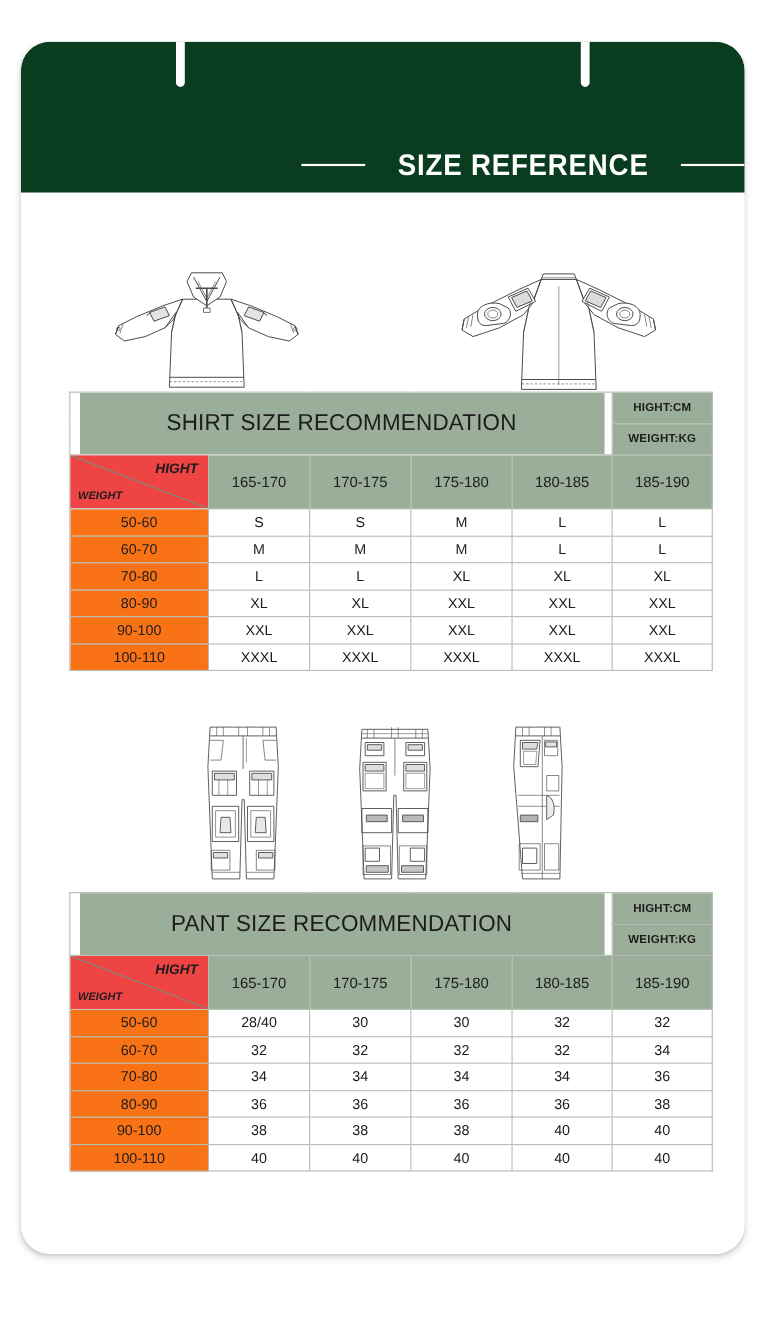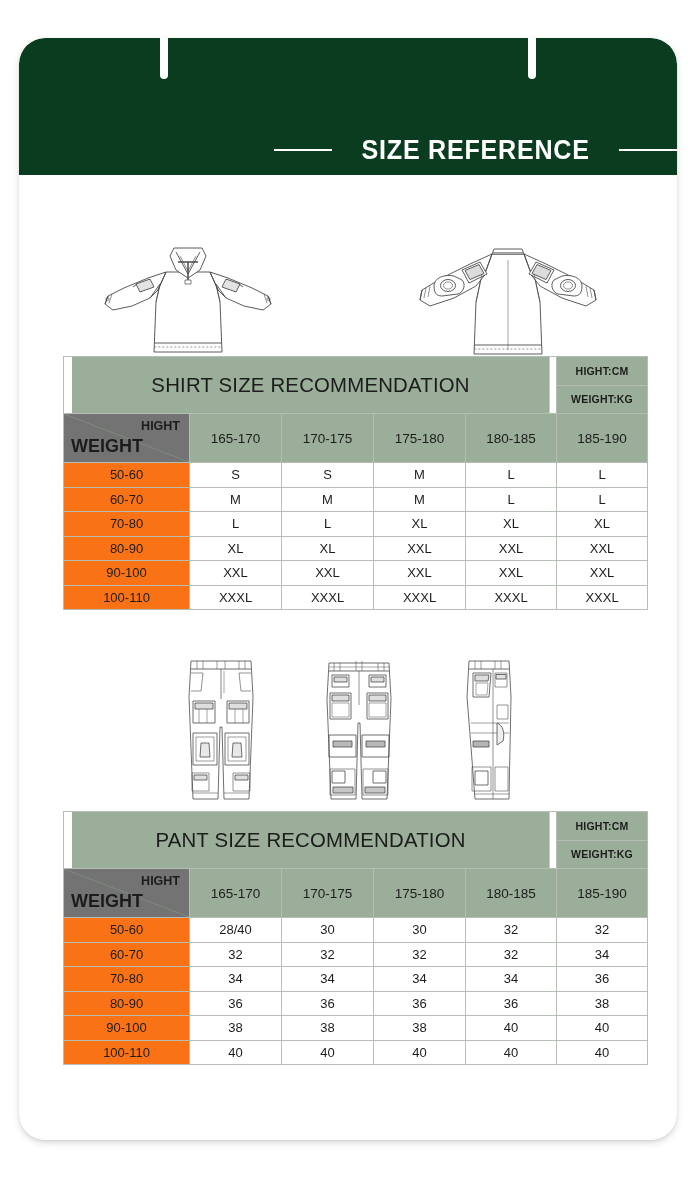--- a/index.html
+++ b/index.html
@@ -123,42 +123,43 @@
   .tbl-units {
     background: #9aae99;
     height: 27.5px;
     font-size: 10.5px;
     font-weight: bold;
     letter-spacing: 0.2px;
   }
 
   
   .diag-cell {
-    background: #737373;
+    background: #ef4444;
     height: 48px;
     position: relative;
     overflow: hidden;
+    font-style: italic;
   }
   .diag-line {
     position: absolute;
     left: 0; top: 0;
     width: 100%; height: 100%;
   }
   .diag-hight {
     position: absolute;
     right: 9px;
     top: 5px;
     font-size: 12.5px;
     font-weight: bold;
   }
   .diag-weight {
     position: absolute;
     left: 7px;
     bottom: 5px;
-    font-size: 18px;
+    font-size: 10px;
     font-weight: bold;
   }
 
   .col-head {
     background: #9aae99;
     height: 48px;
     font-size: 13.5px;
     font-weight: normal;
   }
 

